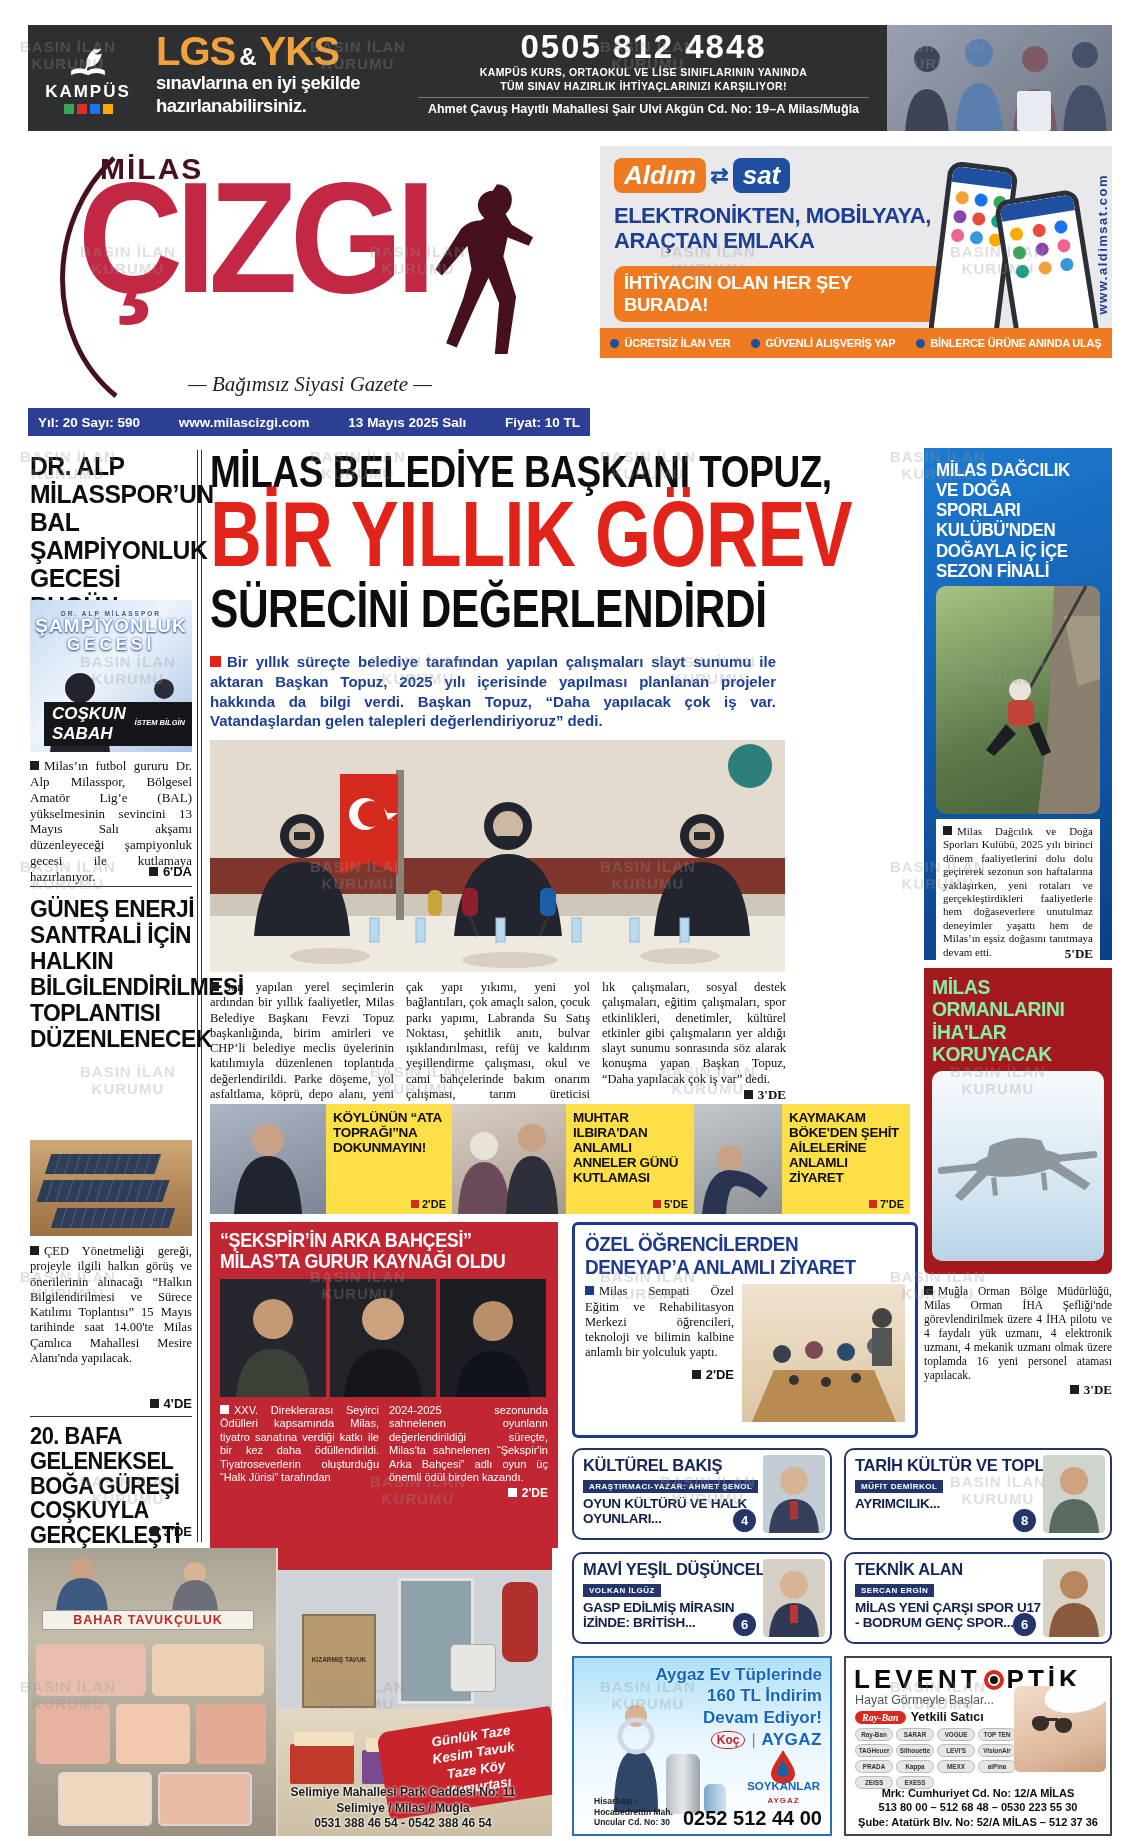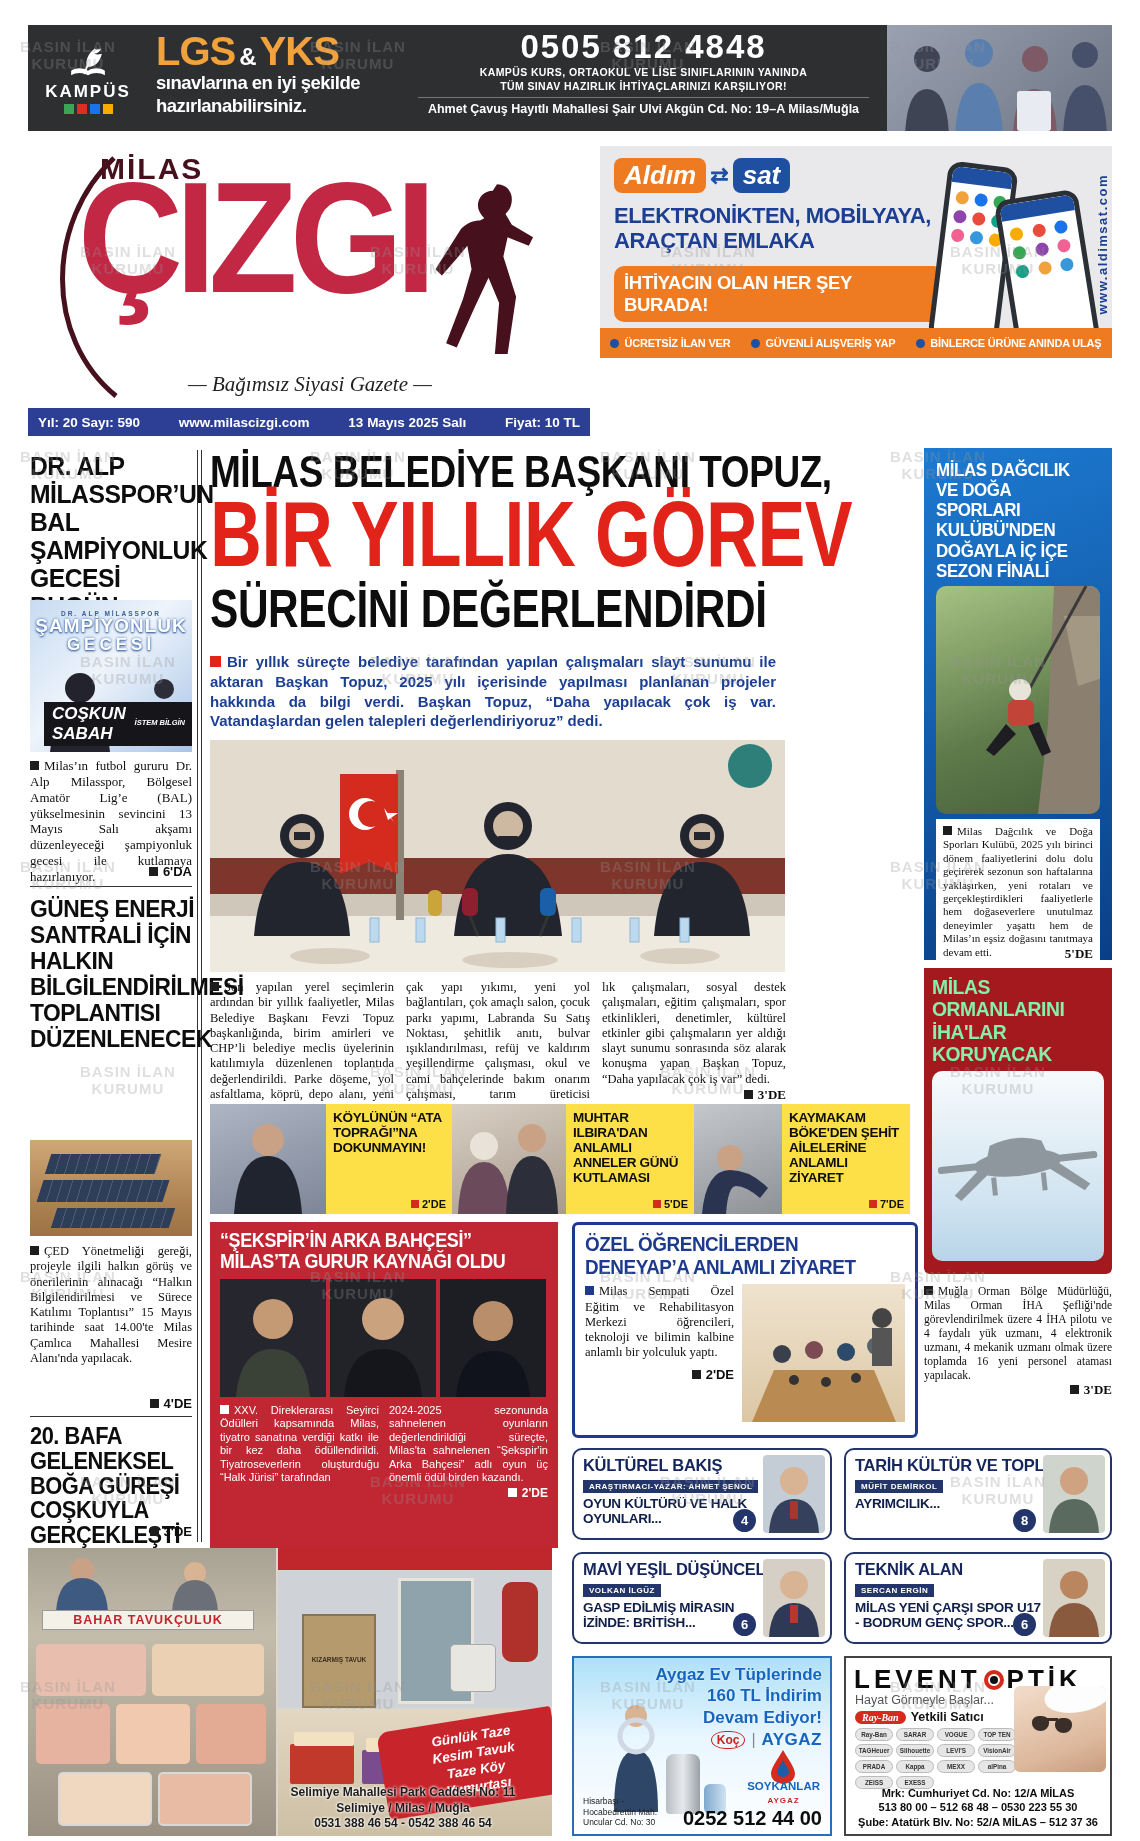--- a/index.html
+++ b/index.html
@@ -144,21 +144,21 @@
   .aygaz{left:572px;top:1656px;width:260px;height:180px;border:2px solid #2a6fb5;
          background:linear-gradient(180deg,#aee0f8,#e8f6ff 45%,#ffffff);box-sizing:border-box;overflow:hidden;}
   .ag-h{text-align:right;color:#1565c0;font-weight:900;font-size:17px;line-height:1.25;padding:6px 8px 0;
         text-shadow:0 0 2px #fff;}
   .ag-logos{position:absolute;right:8px;top:72px;display:flex;align-items:center;gap:6px;}
   .ag-koc{color:#c22;font-weight:900;font-size:12px;border:1.5px solid #c22;border-radius:50%/60%;padding:1px 5px;}
   .ag-aygaz{color:#1565c0;font-weight:900;font-size:17px;letter-spacing:.5px;}
   .ag-soy{position:absolute;right:10px;top:122px;text-align:center;color:#1565c0;font-weight:900;font-size:11.5px;line-height:1.1;}
   .ag-soy small{color:#c22;font-size:8px;font-weight:800;letter-spacing:1px;}
   .ag-phone{position:absolute;right:8px;bottom:4px;font-weight:900;font-size:20px;color:#0c0c0c;}
-  .ag-addr{position:absolute;left:9px;bottom:6px;font-weight:400;font-size:8.5px;color:#222;line-height:1.25;}
+  .ag-addr{position:absolute;left:20px;bottom:6px;font-weight:700;font-size:8.5px;color:#222;line-height:1.25;}
   .levent{left:844px;top:1656px;width:268px;height:180px;border:2px solid #444;background:#fff;box-sizing:border-box;
           overflow:hidden;}
   .lv-title{display:flex;align-items:center;gap:3px;padding:6px 0 0 8px;font-weight:900;font-size:26px;letter-spacing:4px;color:#0c0c0c;}
   .lv-eye{width:20px;height:20px;border:4px solid #d42b1e;border-radius:50%;box-sizing:border-box;position:relative;flex:none;}
   .lv-eye::after{content:"";position:absolute;inset:2px;background:#111;border-radius:50%;}
   .lv-slogan{padding-left:9px;color:#555;font-size:12.5px;margin-top:-2px;}
   .lv-ray{display:flex;align-items:center;gap:5px;padding-left:9px;margin-top:3px;}
   .lv-ray .rb{background:#d42b1e;color:#fff;font-family:"Liberation Serif",serif;font-style:italic;font-weight:700;
               font-size:10px;padding:1px 7px;border-radius:8px;}
   .lv-ray b{font-size:12.5px;}

